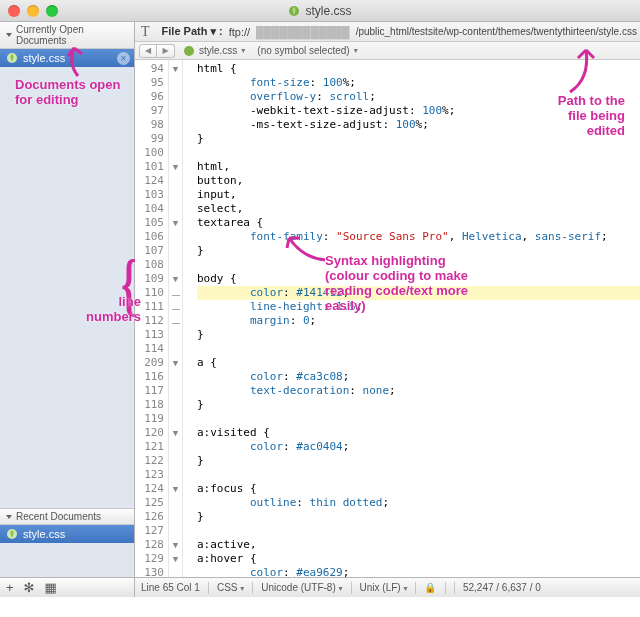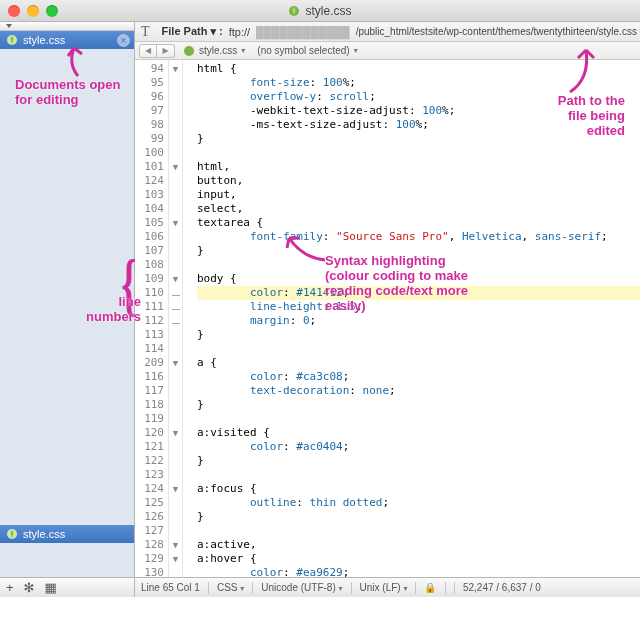--- a/index.html
+++ b/index.html
@@ -72,32 +72,37 @@
         </svg>
       </span>
     <span>style.css</span>
   </div>
 </div>
 
 <div class="main">
   <div class="sidebar">
     <div class="section-hdr">
       <span class="tri"></span>
+      <span>Currently Open Documents</span>
     </div>
     <div class="doc-item">
       <span class="leaf">
           <svg viewBox="0 0 12 12">
             <circle cx="6" cy="6" r="5" fill="#cde8b5"></circle>
             <path d="M6 2 Q9 4 6 10 Q3 4 6 2" fill="#8bc34a"></path>
           </svg>
         </span>
       <span>style.css</span>
       <span class="close-doc">×</span>
     </div>
     <div class="sidebar-fill"></div>
+    <div class="section-hdr">
+      <span class="tri"></span>
+      <span>Recent Documents</span>
+    </div>
     <div class="doc-item">
       <span class="leaf">
           <svg viewBox="0 0 12 12">
             <circle cx="6" cy="6" r="5" fill="#cde8b5"></circle>
             <path d="M6 2 Q9 4 6 10 Q3 4 6 2" fill="#8bc34a"></path>
           </svg>
         </span>
       <span>style.css</span>
     </div>
     <div style="flex:0 0 34px;"></div>

